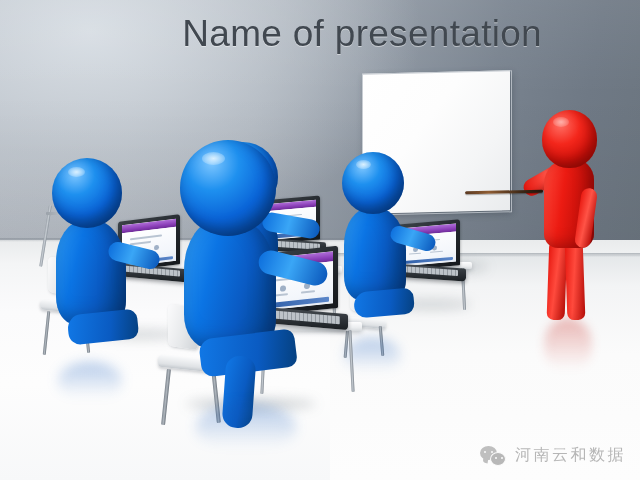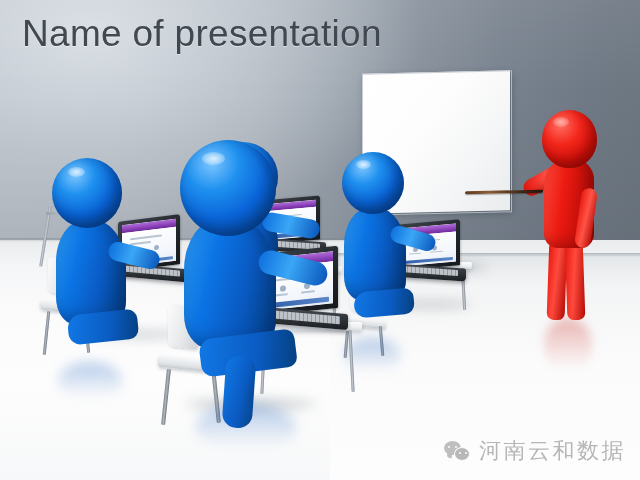--- a/index.html
+++ b/index.html
@@ -1,20 +1,21 @@
 <!DOCTYPE html>
 <html><head>
 <meta charset="utf-8">
 <style>
   html,body{margin:0;padding:0;background:#000;}
   body{font-family:"Liberation Sans",sans-serif;}
 
   #slide{
     position:relative;width:640px;height:480px;overflow:hidden;
     background:#fef9c3;
+    text-align:right;
   }
 
   
   .wall{
     position:absolute;left:0;top:0;width:640px;height:268px;
     background:
       radial-gradient(ellipse 460px 300px at 14% 12%, rgba(218,224,230,.95) 0%, rgba(200,207,214,.55) 42%, rgba(170,178,187,0) 72%),
       linear-gradient(100deg,#b8bec6 0%,#b3b9c1 22%,#a6adb6 40%,#8d96a1 58%,#79838f 74%,#6f7985 88%,#6b757f 100%);
   }
   .wall-vignette{
@@ -182,21 +183,21 @@
     opacity:.62;
   }
   .wx-icon{position:relative;width:26px;height:20px;}
   .wx-b1{position:absolute;left:0;top:0;width:17px;height:14px;border-radius:50%;
     background:#9a9a9a;}
   .wx-b1:after{content:"";position:absolute;left:3px;bottom:-3px;width:5px;height:5px;
     background:#9a9a9a;border-radius:0 0 0 60%;transform:rotate(10deg);}
   .wx-b2{position:absolute;right:0;bottom:0;width:14px;height:12px;border-radius:50%;
     background:#8e8e8e;border:1.5px solid #fafafa;}
   .wx-dot{position:absolute;width:2.4px;height:2.4px;border-radius:50%;background:#fafafa;}
-  .wm-text{font-size:22px;color:#8c8c8c;letter-spacing:2.5px;
+  .wm-text{font-size:16px;color:#8c8c8c;letter-spacing:2.5px;
     font-family:Liberation Sans, sans-serif;}
 </style>
 </head>
 <body>
 
 <div id="slide">
 
   <div class="wall"></div>
   <div class="wall-vignette"></div>
   <div class="floor"></div>

